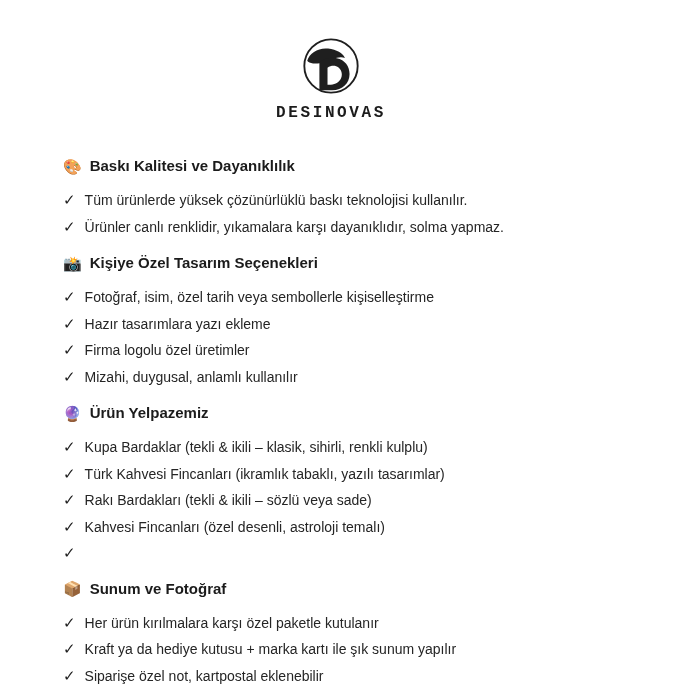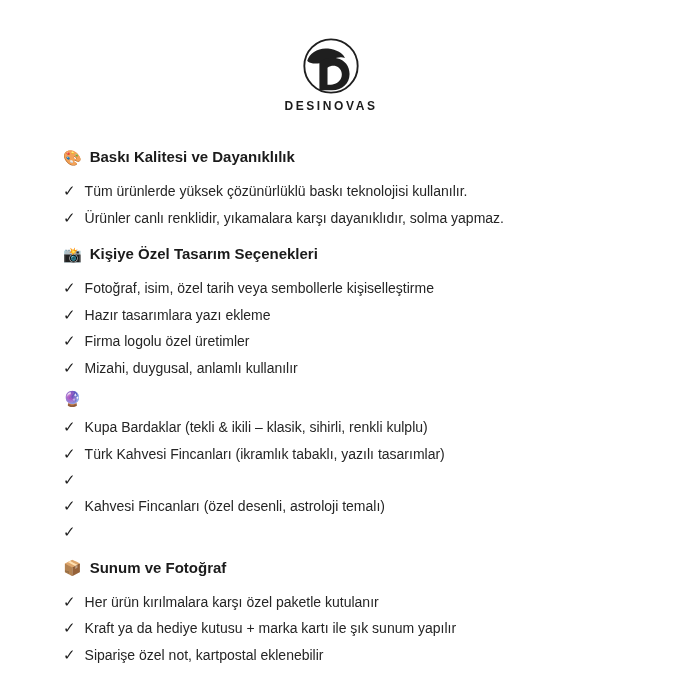--- a/index.html
+++ b/index.html
@@ -28,23 +28,24 @@
     left: -19px;           
     padding-top: 37px;
     text-align: center;
   }
   .logo-svg {
     width: 58px;
     height: 58px;
     display: inline-block;
   }
   .brand-name {
-    font-family: Liberation Sans, sans-serif;
+    margin-top: 5px;
+    font-family: Liberation Mono, monospace;
     font-weight: bold;
-    font-size: 12px;
+    font-size: 16px;
     letter-spacing: 2.6px;
     color: #1c1c1c;
     white-space: nowrap;
   }
   
   .content {
     margin: 31px 0 0 63px;
   }
   .section-heading {
     display: flex;
@@ -133,32 +134,34 @@
           </li>
           <li class="feature-item">
             <span class="check">✓</span>
             <span>Mizahi, duygusal, anlamlı kullanılır</span>
           </li>
         </ul>
       </section>
       <section>
         <h2 class="section-heading">
           <span class="emoji">🔮</span>
+          <span>Ürün Yelpazemiz</span>
         </h2>
         <ul class="feature-list">
           <li class="feature-item">
             <span class="check">✓</span>
             <span>Kupa Bardaklar (tekli &amp; ikili – klasik, sihirli, renkli kulplu)</span>
           </li>
           <li class="feature-item">
             <span class="check">✓</span>
             <span>Türk Kahvesi Fincanları (ikramlık tabaklı, yazılı tasarımlar)</span>
           </li>
           <li class="feature-item">
             <span class="check">✓</span>
+            <span>Rakı Bardakları (tekli &amp; ikili – sözlü veya sade)</span>
           </li>
           <li class="feature-item">
             <span class="check">✓</span>
             <span>Kahvesi Fincanları (özel desenli, astroloji temalı)</span>
           </li>
           <li class="feature-item">
             <span class="check">✓</span>
           </li>
         </ul>
       </section>

